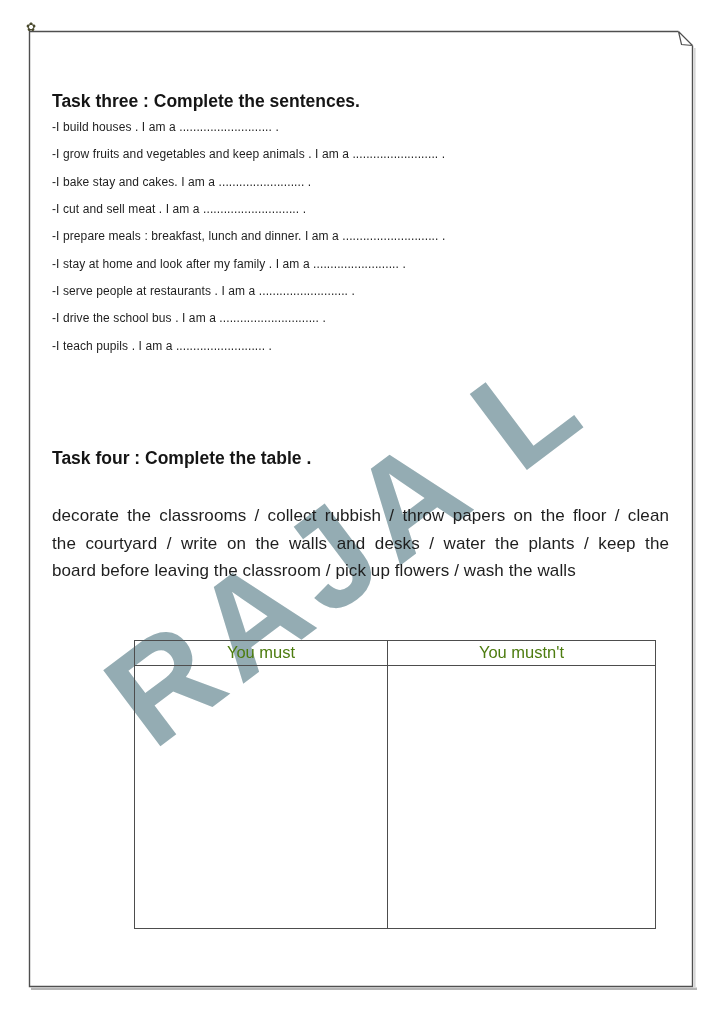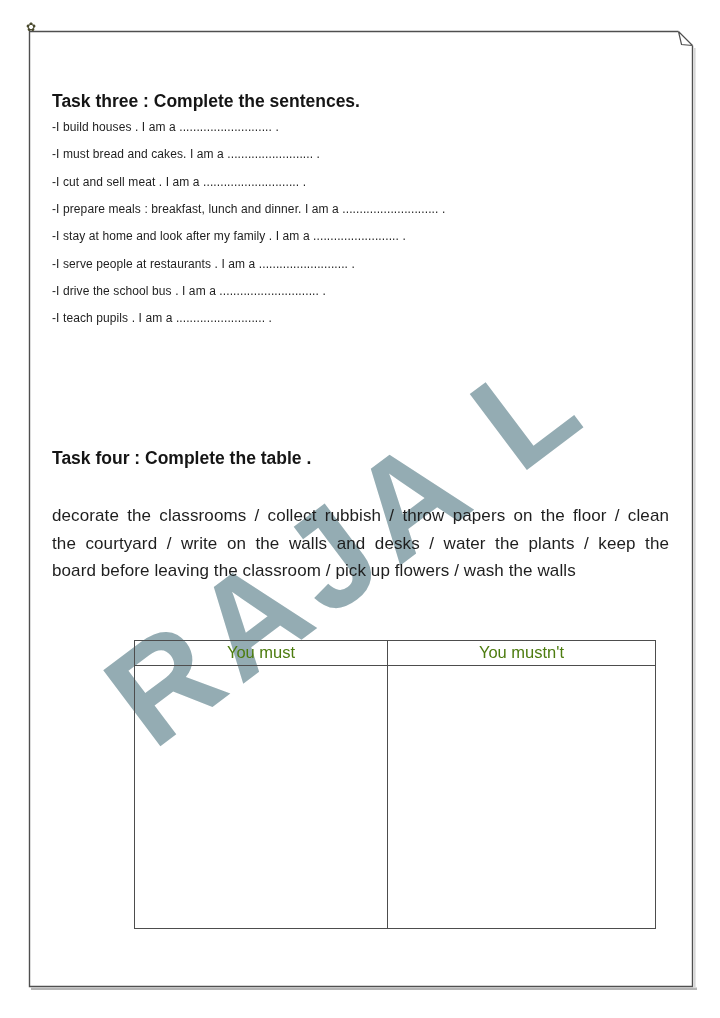--- a/index.html
+++ b/index.html
@@ -113,21 +113,22 @@
   <span class="corner-ornament">✿</span>
 
   <div class="watermark" style="color: rgb(143, 168, 175);">RAJA L</div>
 
   <div class="content">
 
     <div class="task-heading heading-three">Task three : Complete the sentences.</div>
 
     <div class="sentence-list">
       <div class="sentence-line">-I build houses . I am a ........................... .</div>
-      <div class="sentence-line">-I must bread and cakes. I am a ......................... .</div>
+      <div class="sentence-line">-I grow fruits and vegetables and keep animals . I am a ......................... .</div>
+      <div class="sentence-line">-I bake stay and cakes. I am a ......................... .</div>
       <div class="sentence-line">-I cut and sell meat . I am a ............................ .</div>
       <div class="sentence-line">-I prepare meals : breakfast, lunch and dinner. I am a ............................ .</div>
       <div class="sentence-line">-I stay at home and look after my family . I am a ......................... .</div>
       <div class="sentence-line">-I serve people at restaurants . I am a .......................... .</div>
       <div class="sentence-line">-I drive the school bus . I am a ............................. .</div>
       <div class="sentence-line">-I teach pupils . I am a .......................... .</div>
     </div>
 
     <div class="task-heading heading-four">Task four : Complete the table .</div>
 

